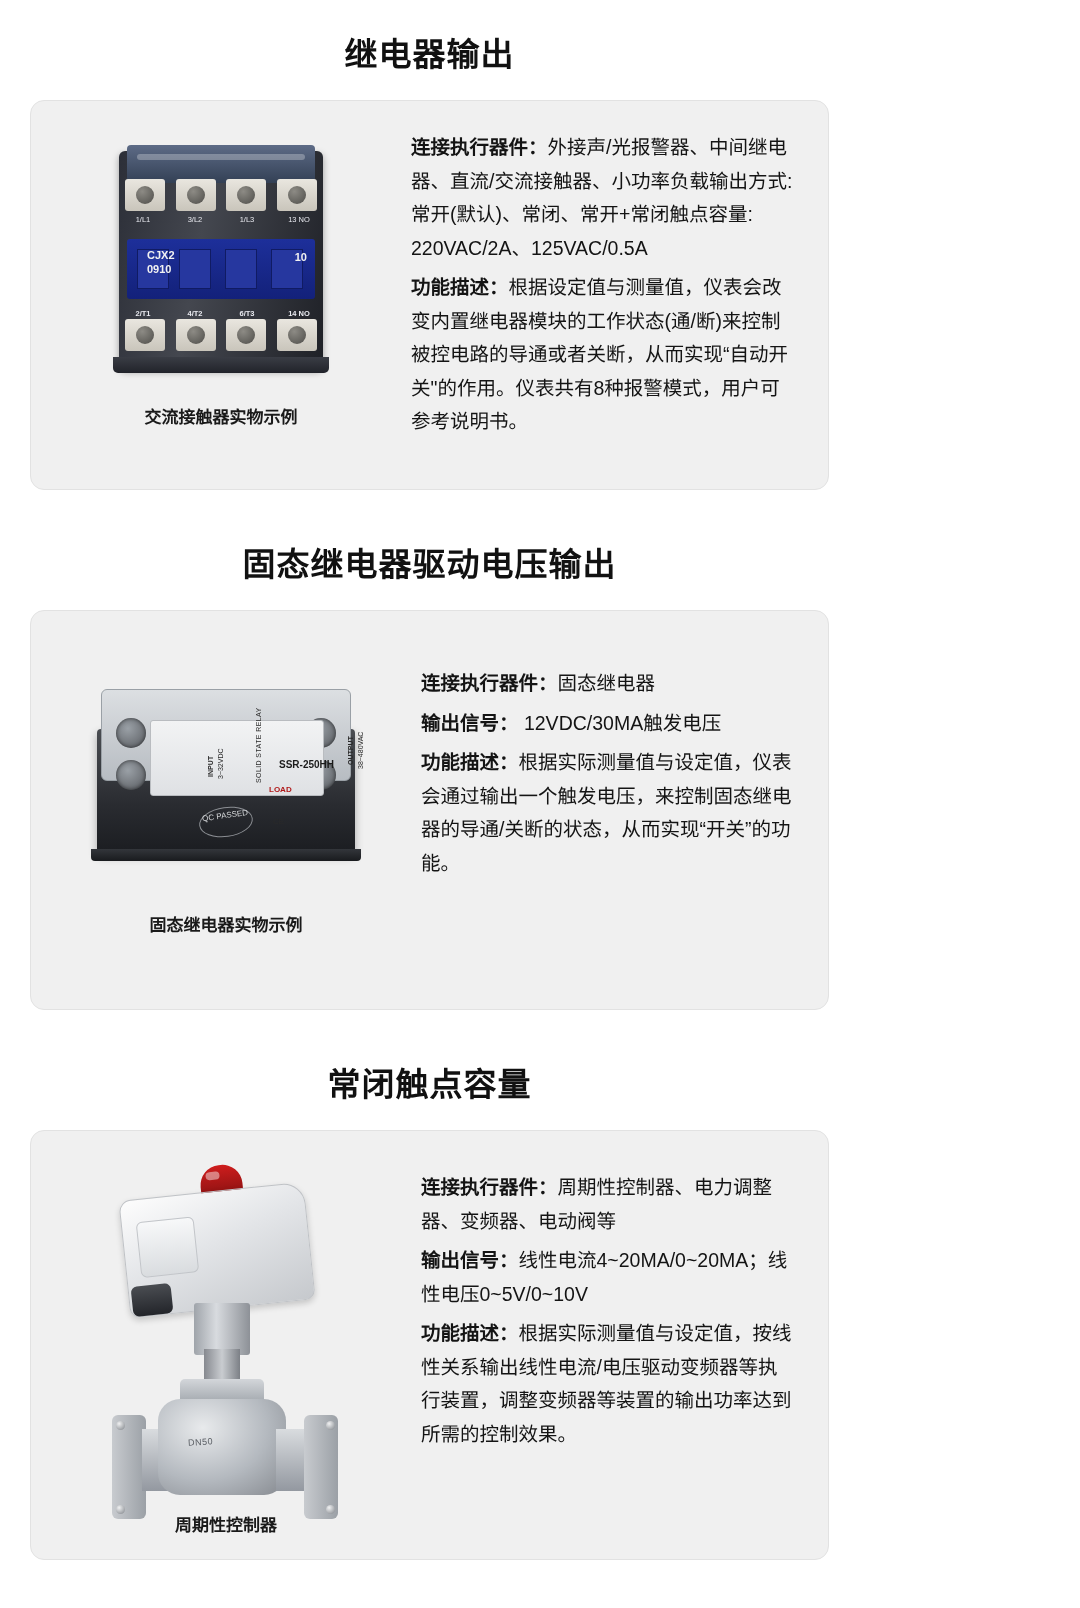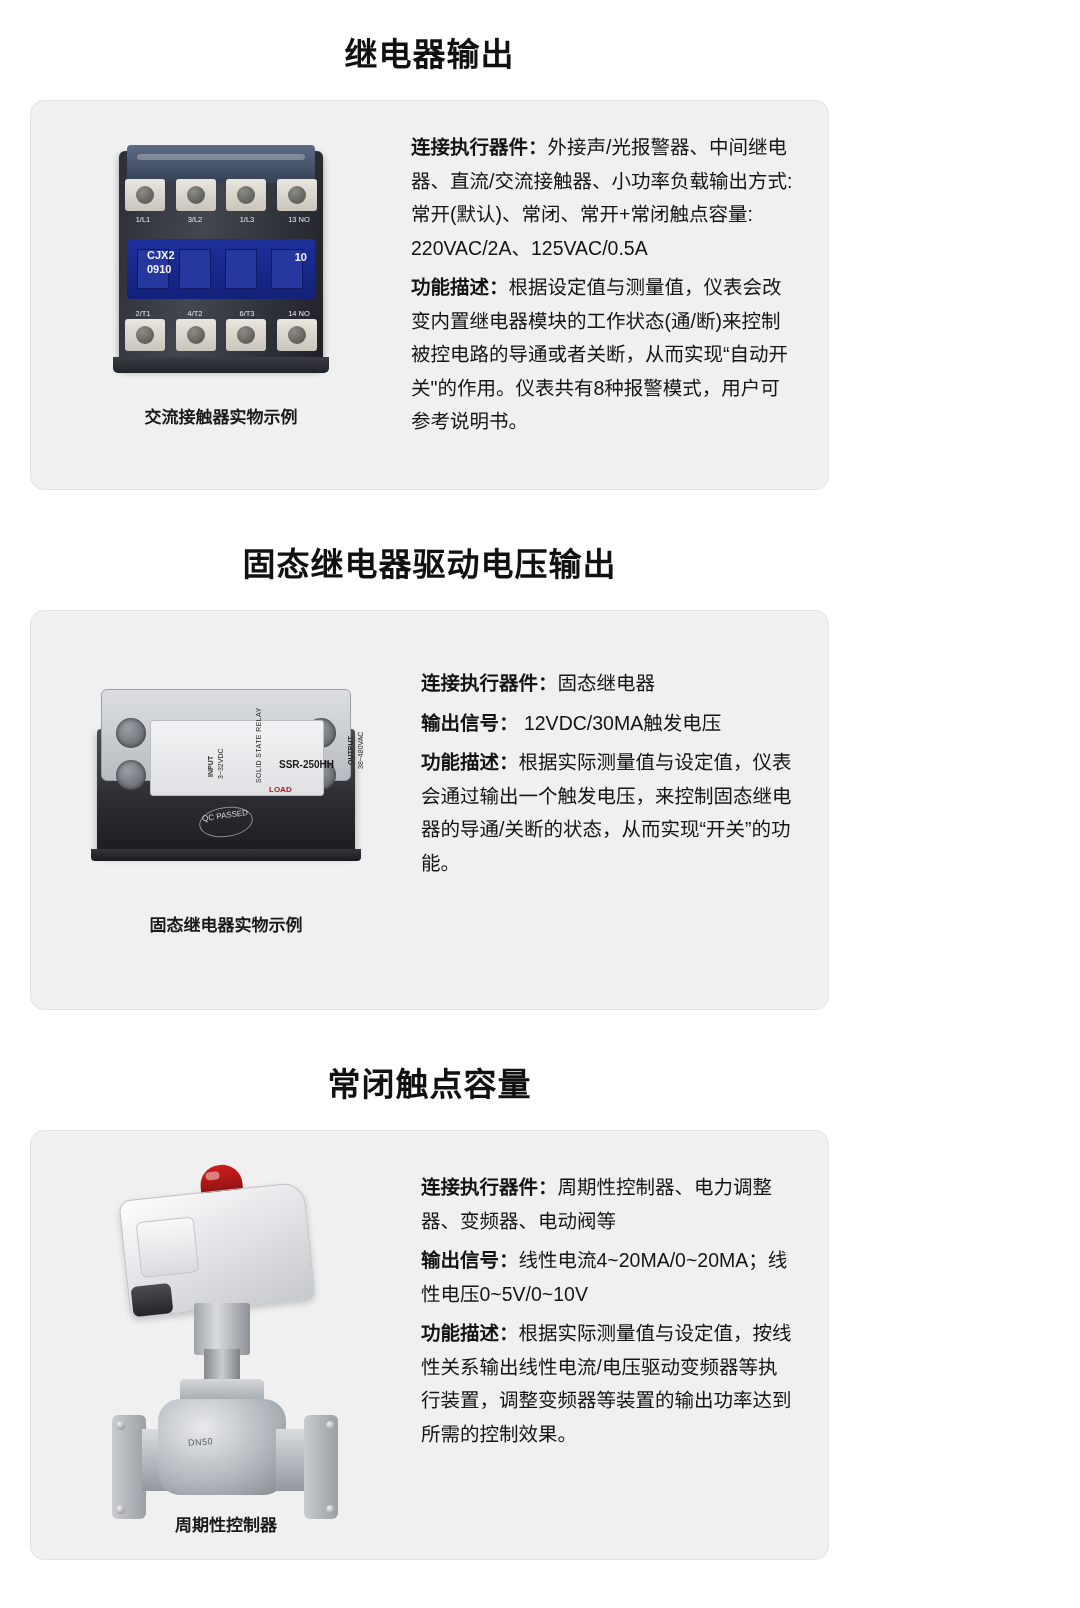--- a/index.html
+++ b/index.html
@@ -132,21 +132,21 @@
     position: absolute;
     left: 22px;
     width: 196px;
     display: flex;
     justify-content: space-between;
     font-size: 7.5px;
     color: #e9eaf0;
     font-family: "Liberation Sans", sans-serif;
   }
   .ct-labelrow.top { top: 84px; }
-  .ct-labelrow.bot { top: 178px; }
+  .ct-labelrow.bot { top: 178px; font-weight: bold; }
   .ct-labelrow span { width: 40px; text-align: center; }
   .ct-blue {
     position: absolute;
     top: 108px; left: 26px;
     width: 188px; height: 60px;
     background: linear-gradient(180deg, #1d2f9a 0%, #13217a 100%);
     border-radius: 3px;
   }
   .ct-blue .sq {
     position: absolute;

